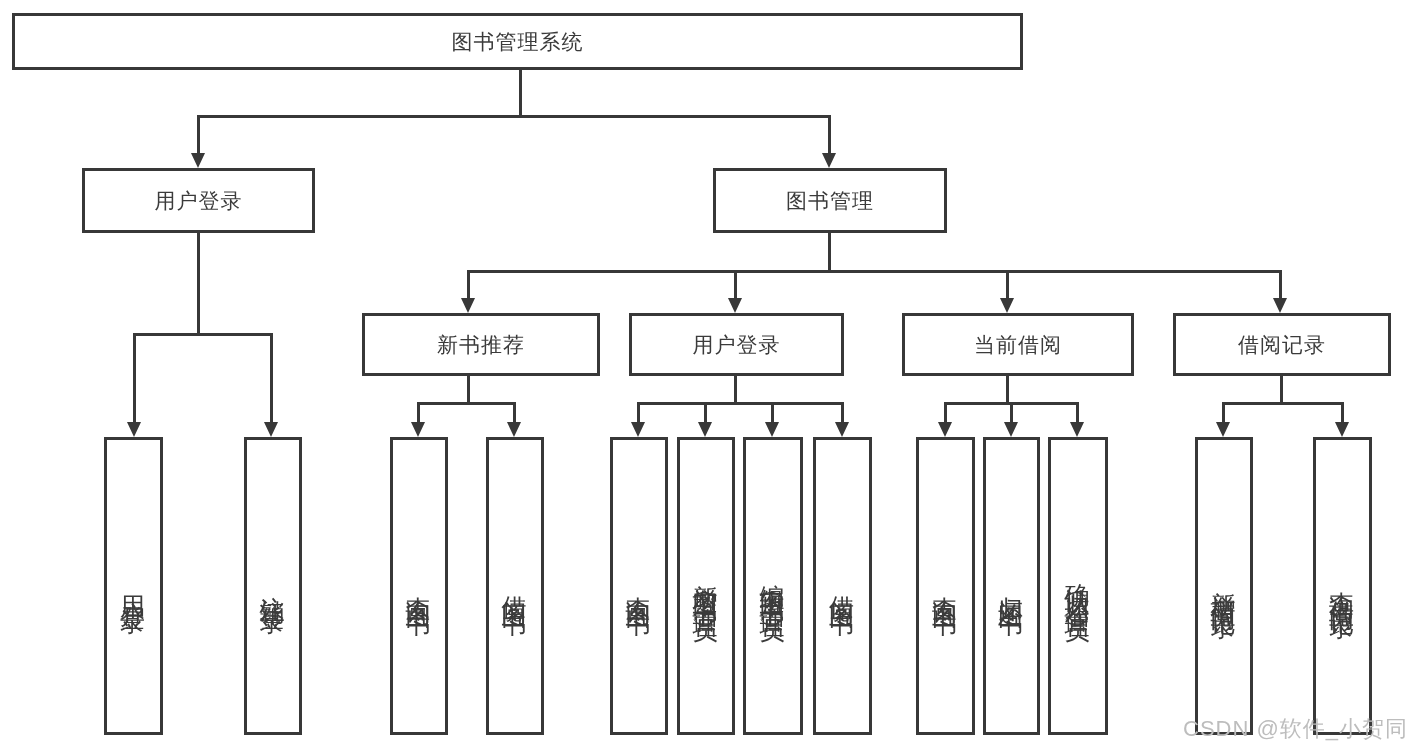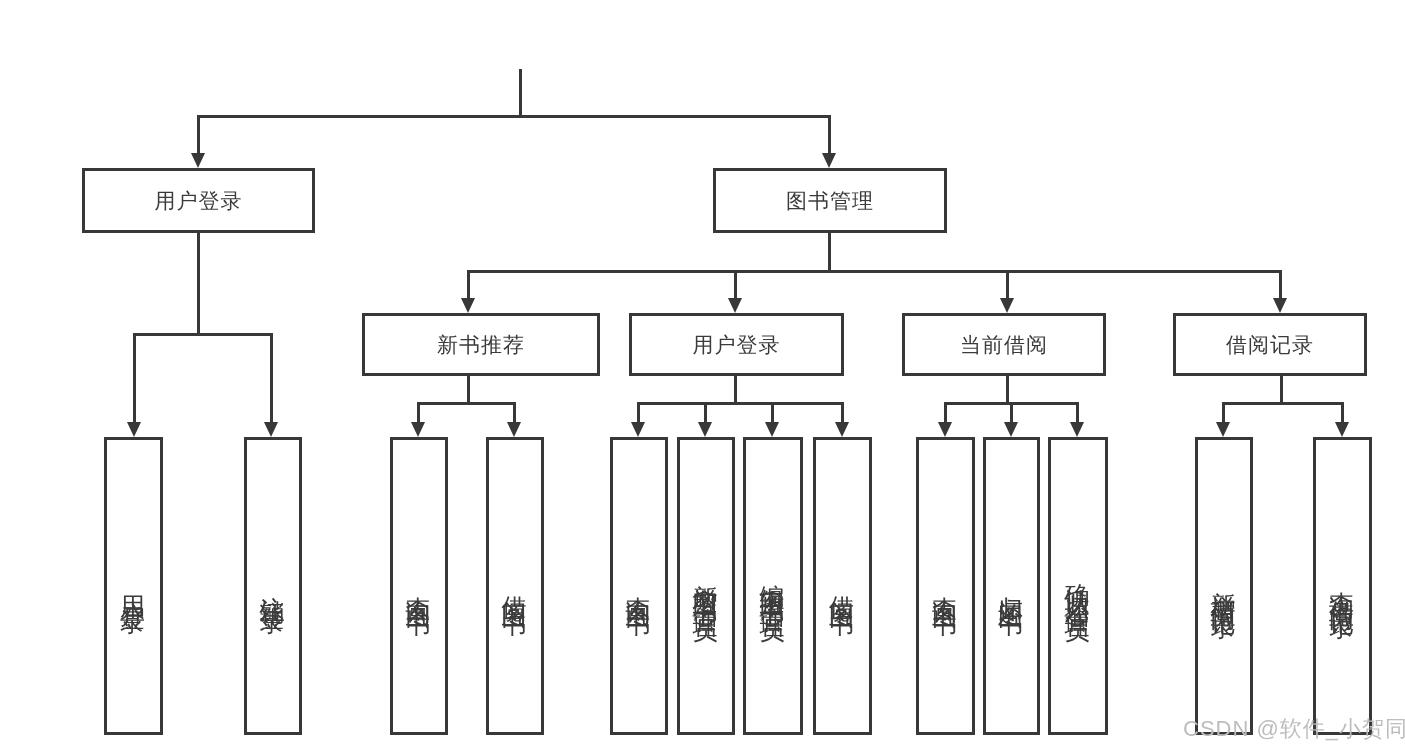--- a/index.html
+++ b/index.html
@@ -21,20 +21,23 @@
   .arrow{position:absolute;width:0;height:0;border-left:7px solid transparent;
          border-right:7px solid transparent;border-top:15px solid var(--line);}
   .watermark{position:absolute;left:1183px;top:714px;font-size:22px;color:var(--wm);
              letter-spacing:1px;white-space:nowrap;z-index:10;}
 </style>
 </head>
 <body>
 
 <div id="canvas">
 
+  <div class="box" style="left:12px;top:13px;width:1011px;height:57px">
+    <span class="hl">图书管理系统</span>
+  </div>
 
   <div class="seg" style="left:519px;top:69px;width:3px;height:49px"></div>
   <div class="seg" style="left:197px;top:115px;width:634px;height:3px"></div>
   <div class="seg" style="left:197px;top:115px;width:3px;height:38px"></div>
   <div class="arrow" style="left:191px;top:153px"></div>
   <div class="seg" style="left:828px;top:115px;width:3px;height:38px"></div>
   <div class="arrow" style="left:822px;top:153px"></div>
 
   <div class="box" style="left:82px;top:168px;width:233px;height:65px">
     <span class="hl">用户登录</span>
@@ -60,24 +63,24 @@
   <div class="arrow" style="left:1000px;top:298px"></div>
   <div class="seg" style="left:1279px;top:270px;width:3px;height:29px"></div>
   <div class="arrow" style="left:1273px;top:298px"></div>
 
   <div class="box" style="left:362px;top:313px;width:238px;height:63px">
     <span class="hl">新书推荐</span>
   </div>
   <div class="box" style="left:629px;top:313px;width:215px;height:63px">
     <span class="hl">用户登录</span>
   </div>
-  <div class="box" style="left:902px;top:313px;width:204px;height:63px">
+  <div class="box" style="left:902px;top:313px;width:232px;height:63px">
     <span class="hl">当前借阅</span>
   </div>
-  <div class="box" style="left:1173px;top:313px;width:194px;height:63px">
+  <div class="box" style="left:1173px;top:313px;width:218px;height:63px">
     <span class="hl">借阅记录</span>
   </div>
 
   <div class="seg" style="left:467px;top:375px;width:3px;height:30px"></div>
   <div class="seg" style="left:417px;top:402px;width:99px;height:3px"></div>
   <div class="seg" style="left:417px;top:402px;width:3px;height:21px"></div>
   <div class="arrow" style="left:411px;top:422px"></div>
   <div class="seg" style="left:513px;top:402px;width:3px;height:21px"></div>
   <div class="arrow" style="left:507px;top:422px"></div>
 

